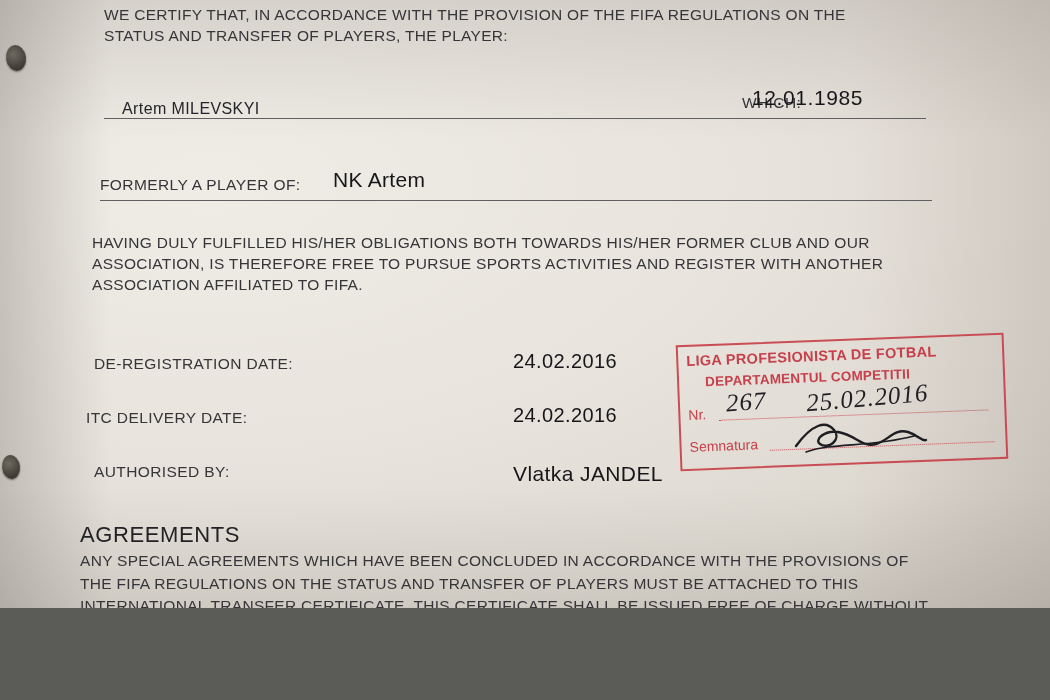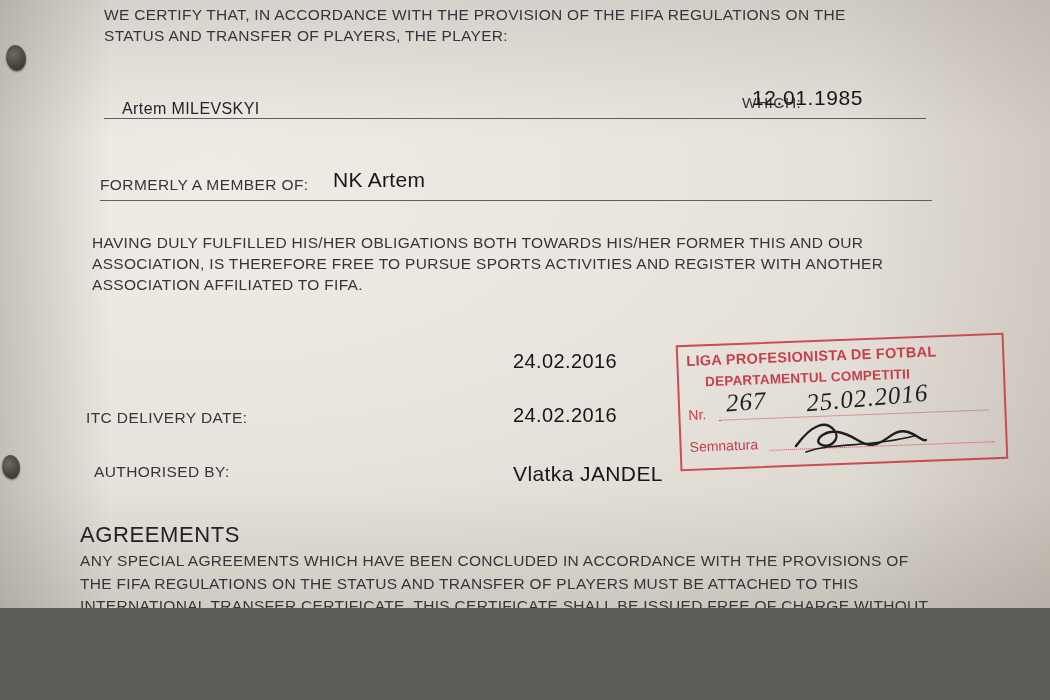--- a/index.html
+++ b/index.html
@@ -178,28 +178,29 @@
   <div class="doc-text caps" id="intro">WE CERTIFY THAT, IN ACCORDANCE WITH THE PROVISION OF THE FIFA REGULATIONS ON THE STATUS AND TRANSFER OF PLAYERS, THE PLAYER:</div>
 
   <div class="doc-text handwriting-field" id="player-name">Artem MILEVSKYI</div>
 
   <div class="doc-text caps" id="born-label">WHICH:</div>
 
   <div class="doc-text" id="born-date">12.01.1985</div>
 
   <div class="rule" id="rule-name"></div>
 
-  <div class="doc-text caps field-label" id="formerly-label">FORMERLY A MEMBER OF:</div>
+  <div class="doc-text caps field-label" id="formerly-label">FORMERLY A PLAYER OF:</div>
 
   <div class="doc-text" id="formerly-value">NK Artem</div>
 
   <div class="rule" id="rule-formerly"></div>
 
-  <div class="doc-text caps" id="body-par">HAVING DULY FULFILLED HIS/HER OBLIGATIONS BOTH TOWARDS HIS/HER FORMER THIS AND OUR ASSOCIATION, IS THEREFORE FREE TO PURSUE SPORTS ACTIVITIES AND REGISTER WITH ANOTHER ASSOCIATION AFFILIATED TO FIFA.</div>
-
+  <div class="doc-text caps" id="body-par">HAVING DULY FULFILLED HIS/HER OBLIGATIONS BOTH TOWARDS HIS/HER FORMER CLUB AND OUR ASSOCIATION, IS THEREFORE FREE TO PURSUE SPORTS ACTIVITIES AND REGISTER WITH ANOTHER ASSOCIATION AFFILIATED TO FIFA.</div>
+
+  <div class="doc-text caps field-label" id="lbl-dereg">DE-REGISTRATION DATE:</div>
   <div class="doc-text field-value" id="val-dereg">24.02.2016</div>
 
   <div class="doc-text caps field-label" id="lbl-itc">ITC DELIVERY DATE:</div>
   <div class="doc-text field-value" id="val-itc">24.02.2016</div>
 
   <div class="doc-text caps field-label" id="lbl-auth">AUTHORISED BY:</div>
   <div class="doc-text field-value" id="val-auth">Vlatka JANDEL</div>
 
   <div id="stamp">
     <div class="st-line1">LIGA PROFESIONISTA DE FOTBAL</div>

